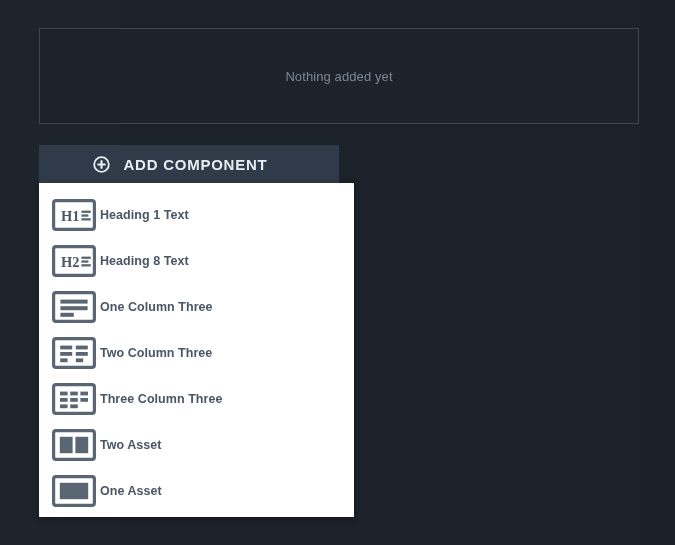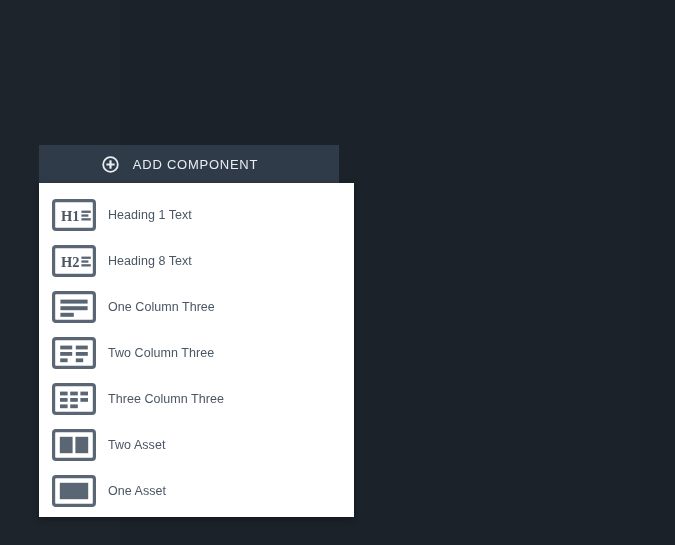--- a/index.html
+++ b/index.html
@@ -81,22 +81,22 @@
   }
   .plus-icon {
     width: 17px;
     height: 17px;
     margin-right: 14px;
     flex: none;
     display: block;
   }
   .add-component-label {
     color: #e8edf2;
-    font-size: 13px;
-    font-weight: 400;
+    font-size: 15px;
+    font-weight: 700;
     letter-spacing: 0.75px;
     white-space: nowrap;
   }
 
   
   .component-menu {
     position: absolute;
     left: 39px;
     top: 183px;
     width: 315px;
@@ -114,36 +114,39 @@
     cursor: pointer;
     box-sizing: border-box;
   }
   .menu-icon {
     width: 46px;
     height: 34px;
     flex: none;
     display: block;
   }
   .menu-label {
-    margin-left: 11px;
+    margin-left: 3px;
     color: #4a5664;
     font-size: 12.5px;
-    font-weight: 400;
+    font-weight: 700;
     letter-spacing: 0.05px;
     white-space: nowrap;
   }
 </style>
 </head>
 <body>
 
 <div class="bg-band-left"></div>
 <div class="bg-band-right"></div>
 
 <div class="stage">
 
+  <div class="empty-panel">
+    <span class="empty-panel-text">Nothing added yet</span>
+  </div>
 
   <div class="add-component-btn">
     <div class="add-component-inner">
       <svg class="plus-icon" viewBox="0 0 20 20">
         <circle cx="10" cy="10" r="8.6" fill="none" stroke="#e8edf2" stroke-width="2.1"></circle>
         <rect x="8.7" y="5.1" width="2.6" height="9.8" rx="0.4" fill="#e8edf2"></rect>
         <rect x="5.1" y="8.7" width="9.8" height="2.6" rx="0.4" fill="#e8edf2"></rect>
       </svg>
       <span class="add-component-label">ADD COMPONENT</span>
     </div>

